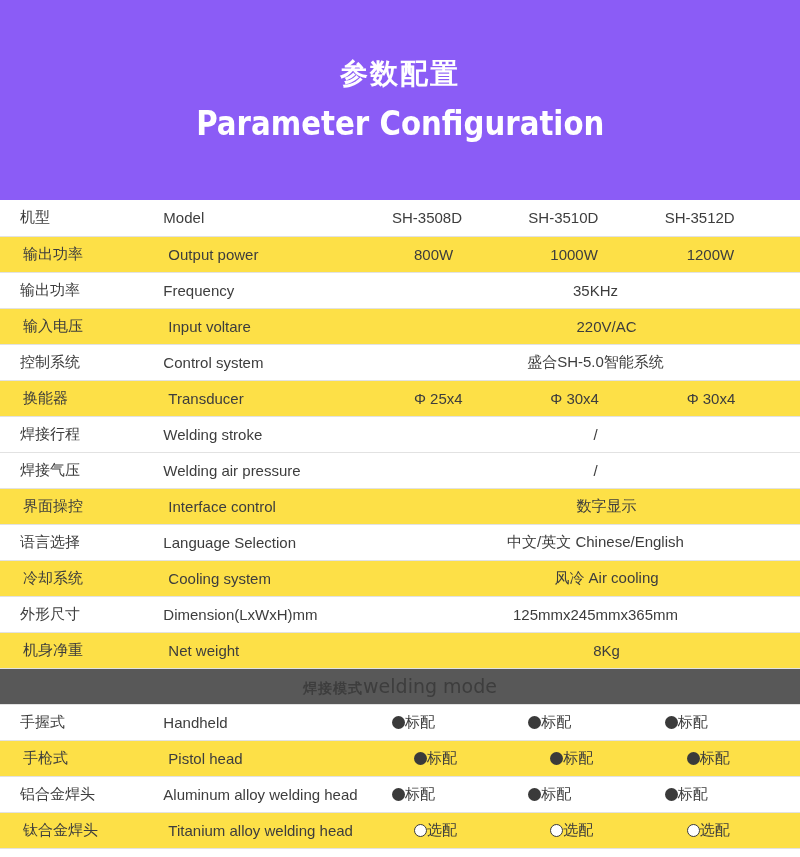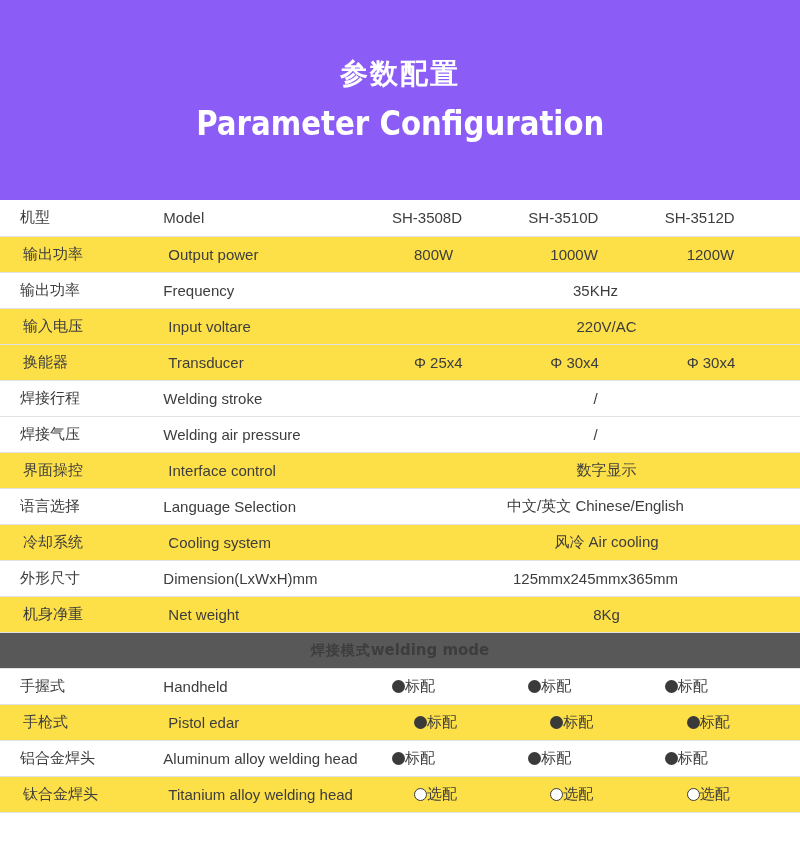--- a/index.html
+++ b/index.html
@@ -74,22 +74,22 @@
     text-align: center;
     height: 46px;
     border-bottom: none;
   }
   .band-cn {
     font-size: 14px;
     font-weight: bold;
     letter-spacing: 1px;
   }
   .band-en {
-    font-size: 15px;
-    font-weight: bold;
+    font-size: 19px;
+    font-weight: normal;
     font-family: "DejaVu Sans", sans-serif;
   }
   
   .opt {
     display: inline-flex;
     align-items: center;
     justify-content: center;
     font-size: 15px;
   }
   .dot-filled {
@@ -137,20 +137,25 @@
         <tr>
           <td class="col-cn">输出功率</td>
           <td class="col-en">Frequency</td>
           <td class="span3" colspan="3">35KHz</td>
         </tr>
         <tr class="row-alt">
           <td class="col-cn">输入电压</td>
           <td class="col-en">Input voltare</td>
           <td class="span3" colspan="3">220V/AC</td>
         </tr>
+        <tr>
+          <td class="col-cn">控制系统</td>
+          <td class="col-en">Control system</td>
+          <td class="span3" colspan="3">盛合SH-5.0智能系统</td>
+        </tr>
         <tr class="row-alt">
           <td class="col-cn">换能器</td>
           <td class="col-en">Transducer</td>
           <td class="col-v1 phi">Φ 25x4</td>
           <td class="col-v2 phi">Φ 30x4</td>
           <td class="col-v3 phi">Φ 30x4</td>
         </tr>
         <tr>
           <td class="col-cn">焊接行程</td>
           <td class="col-en">Welding stroke</td>
@@ -200,21 +205,21 @@
               <span class="dot-filled"></span>
               <span>标配</span>
             </span></td>
           <td class="col-v3"><span class="opt">
               <span class="dot-filled"></span>
               <span>标配</span>
             </span></td>
         </tr>
         <tr class="row-alt">
           <td class="col-cn">手枪式</td>
-          <td class="col-en">Pistol edar</td>
+          <td class="col-en">Pistol head</td>
           <td class="col-v1"><span class="opt">
               <span class="dot-filled"></span>
               <span>标配</span>
             </span></td>
           <td class="col-v2"><span class="opt">
               <span class="dot-filled"></span>
               <span>标配</span>
             </span></td>
           <td class="col-v3"><span class="opt">
               <span class="dot-filled"></span>

